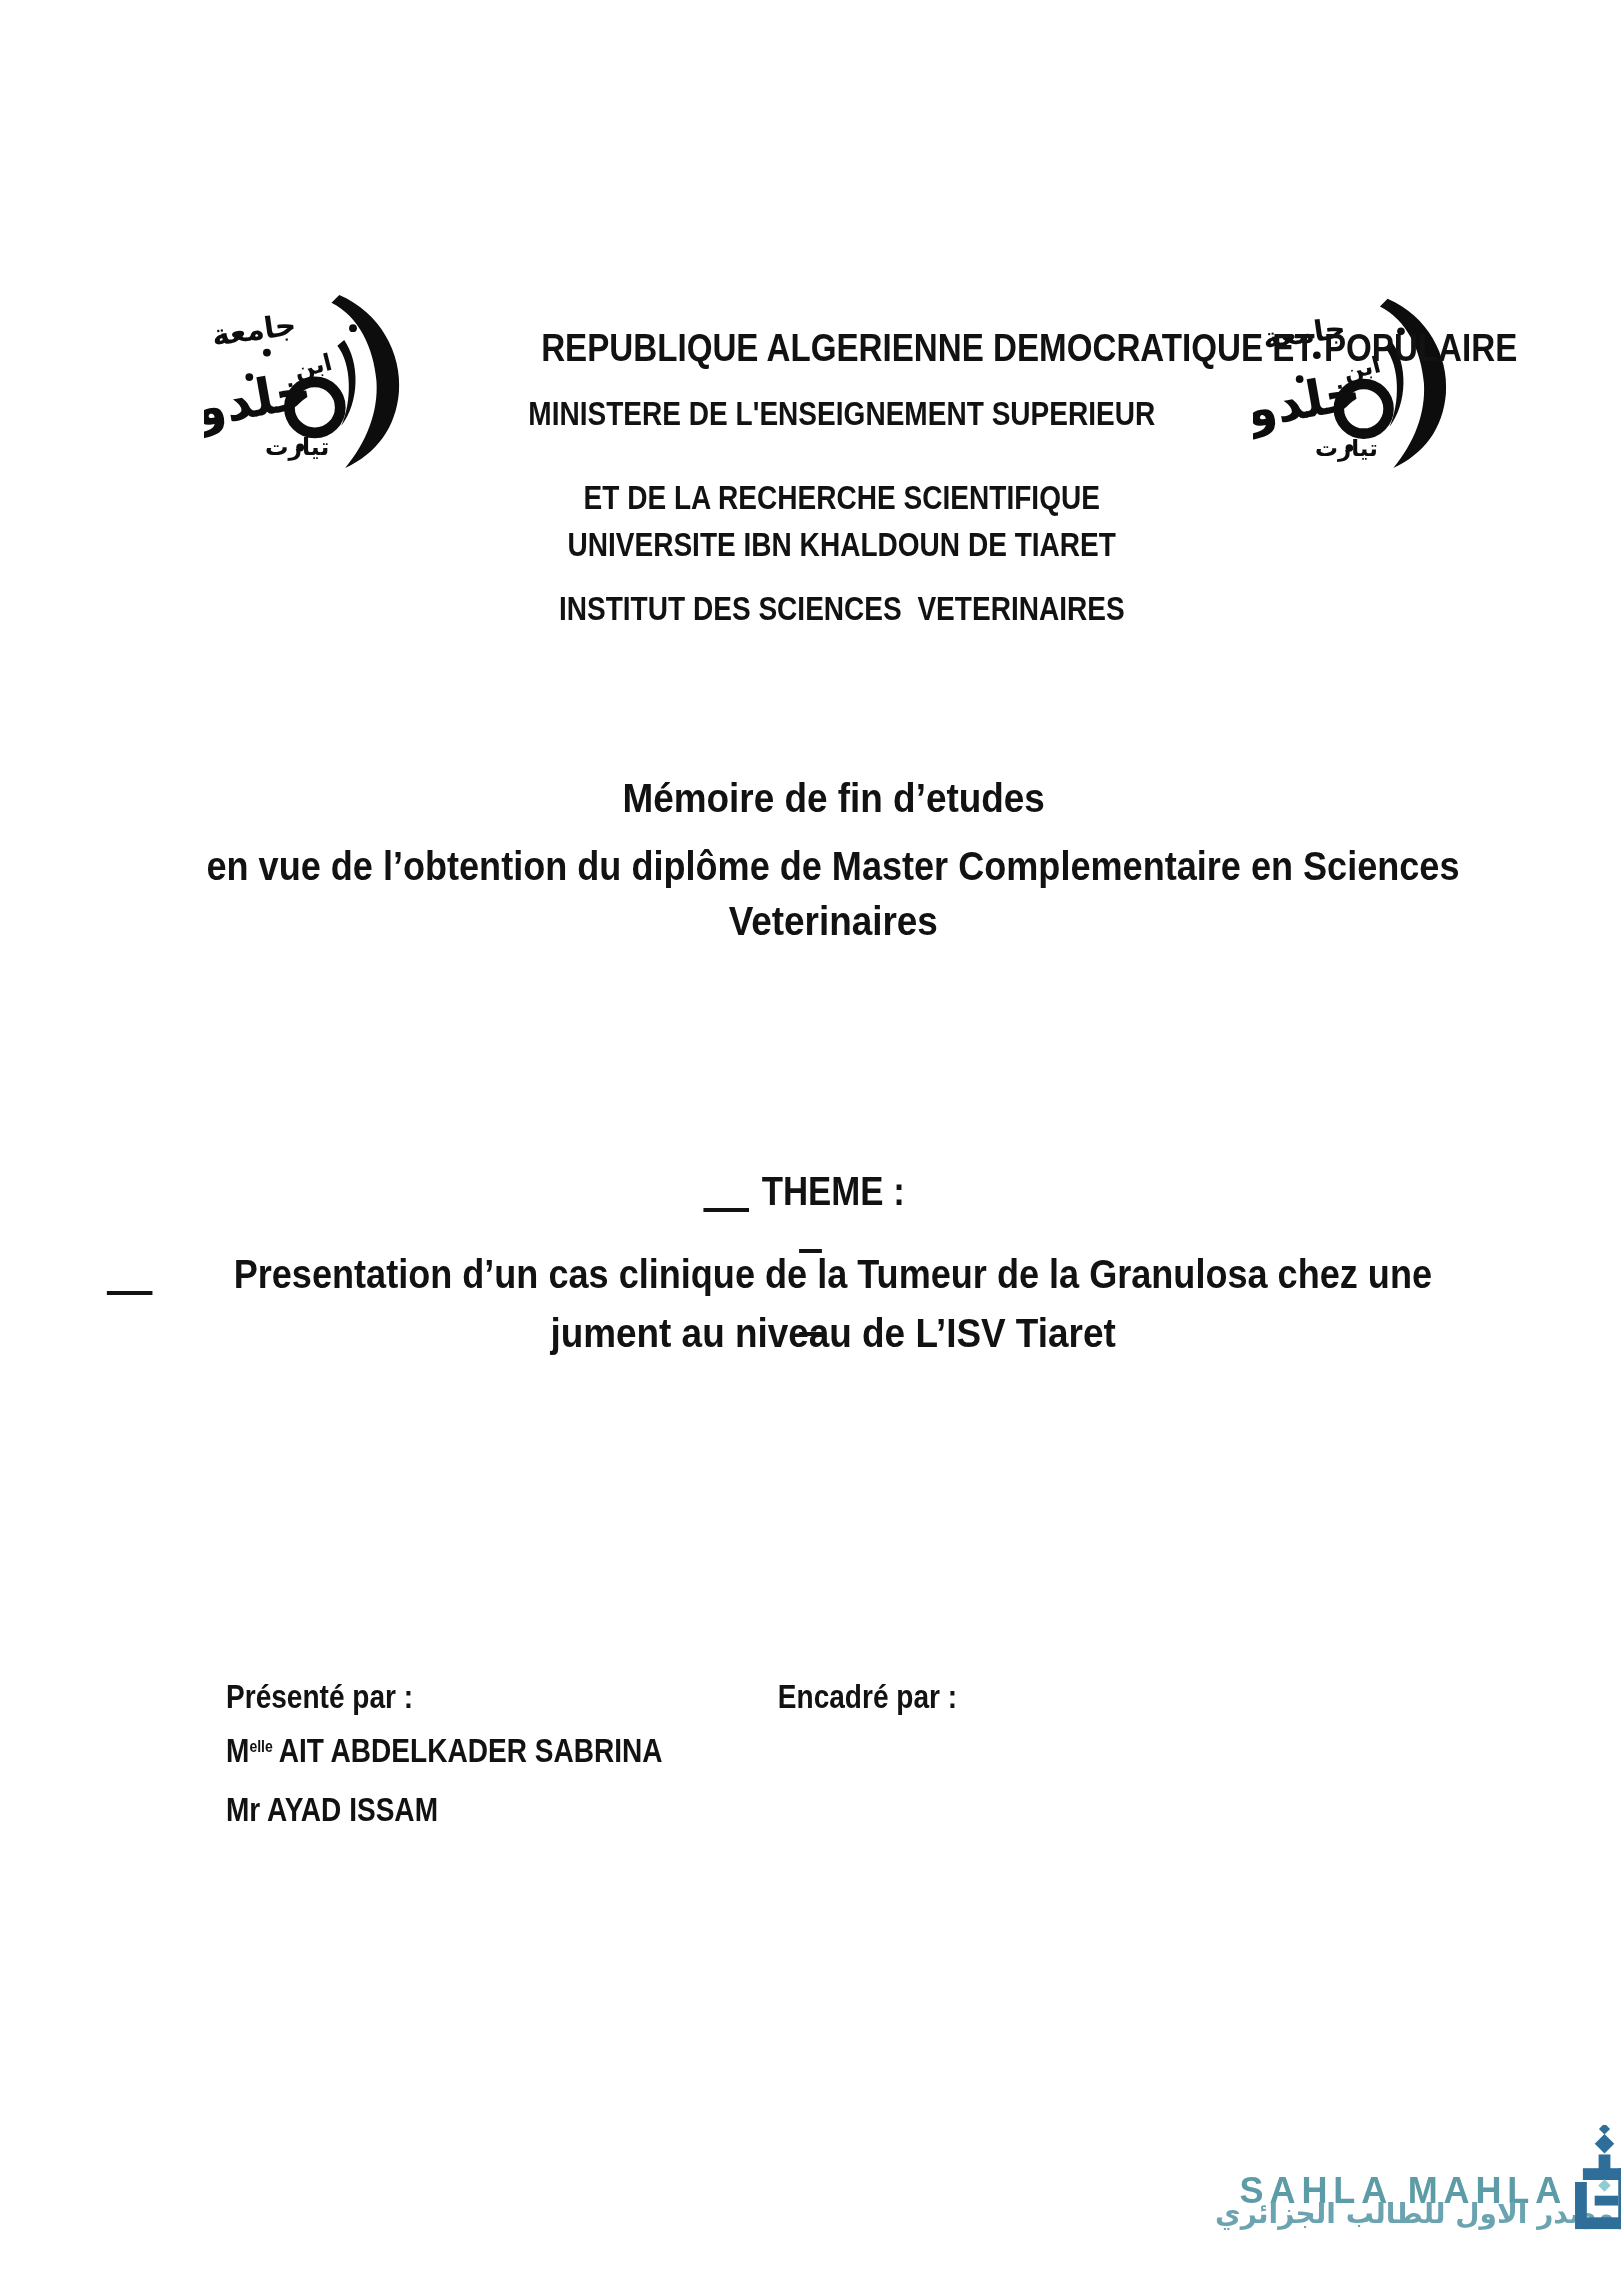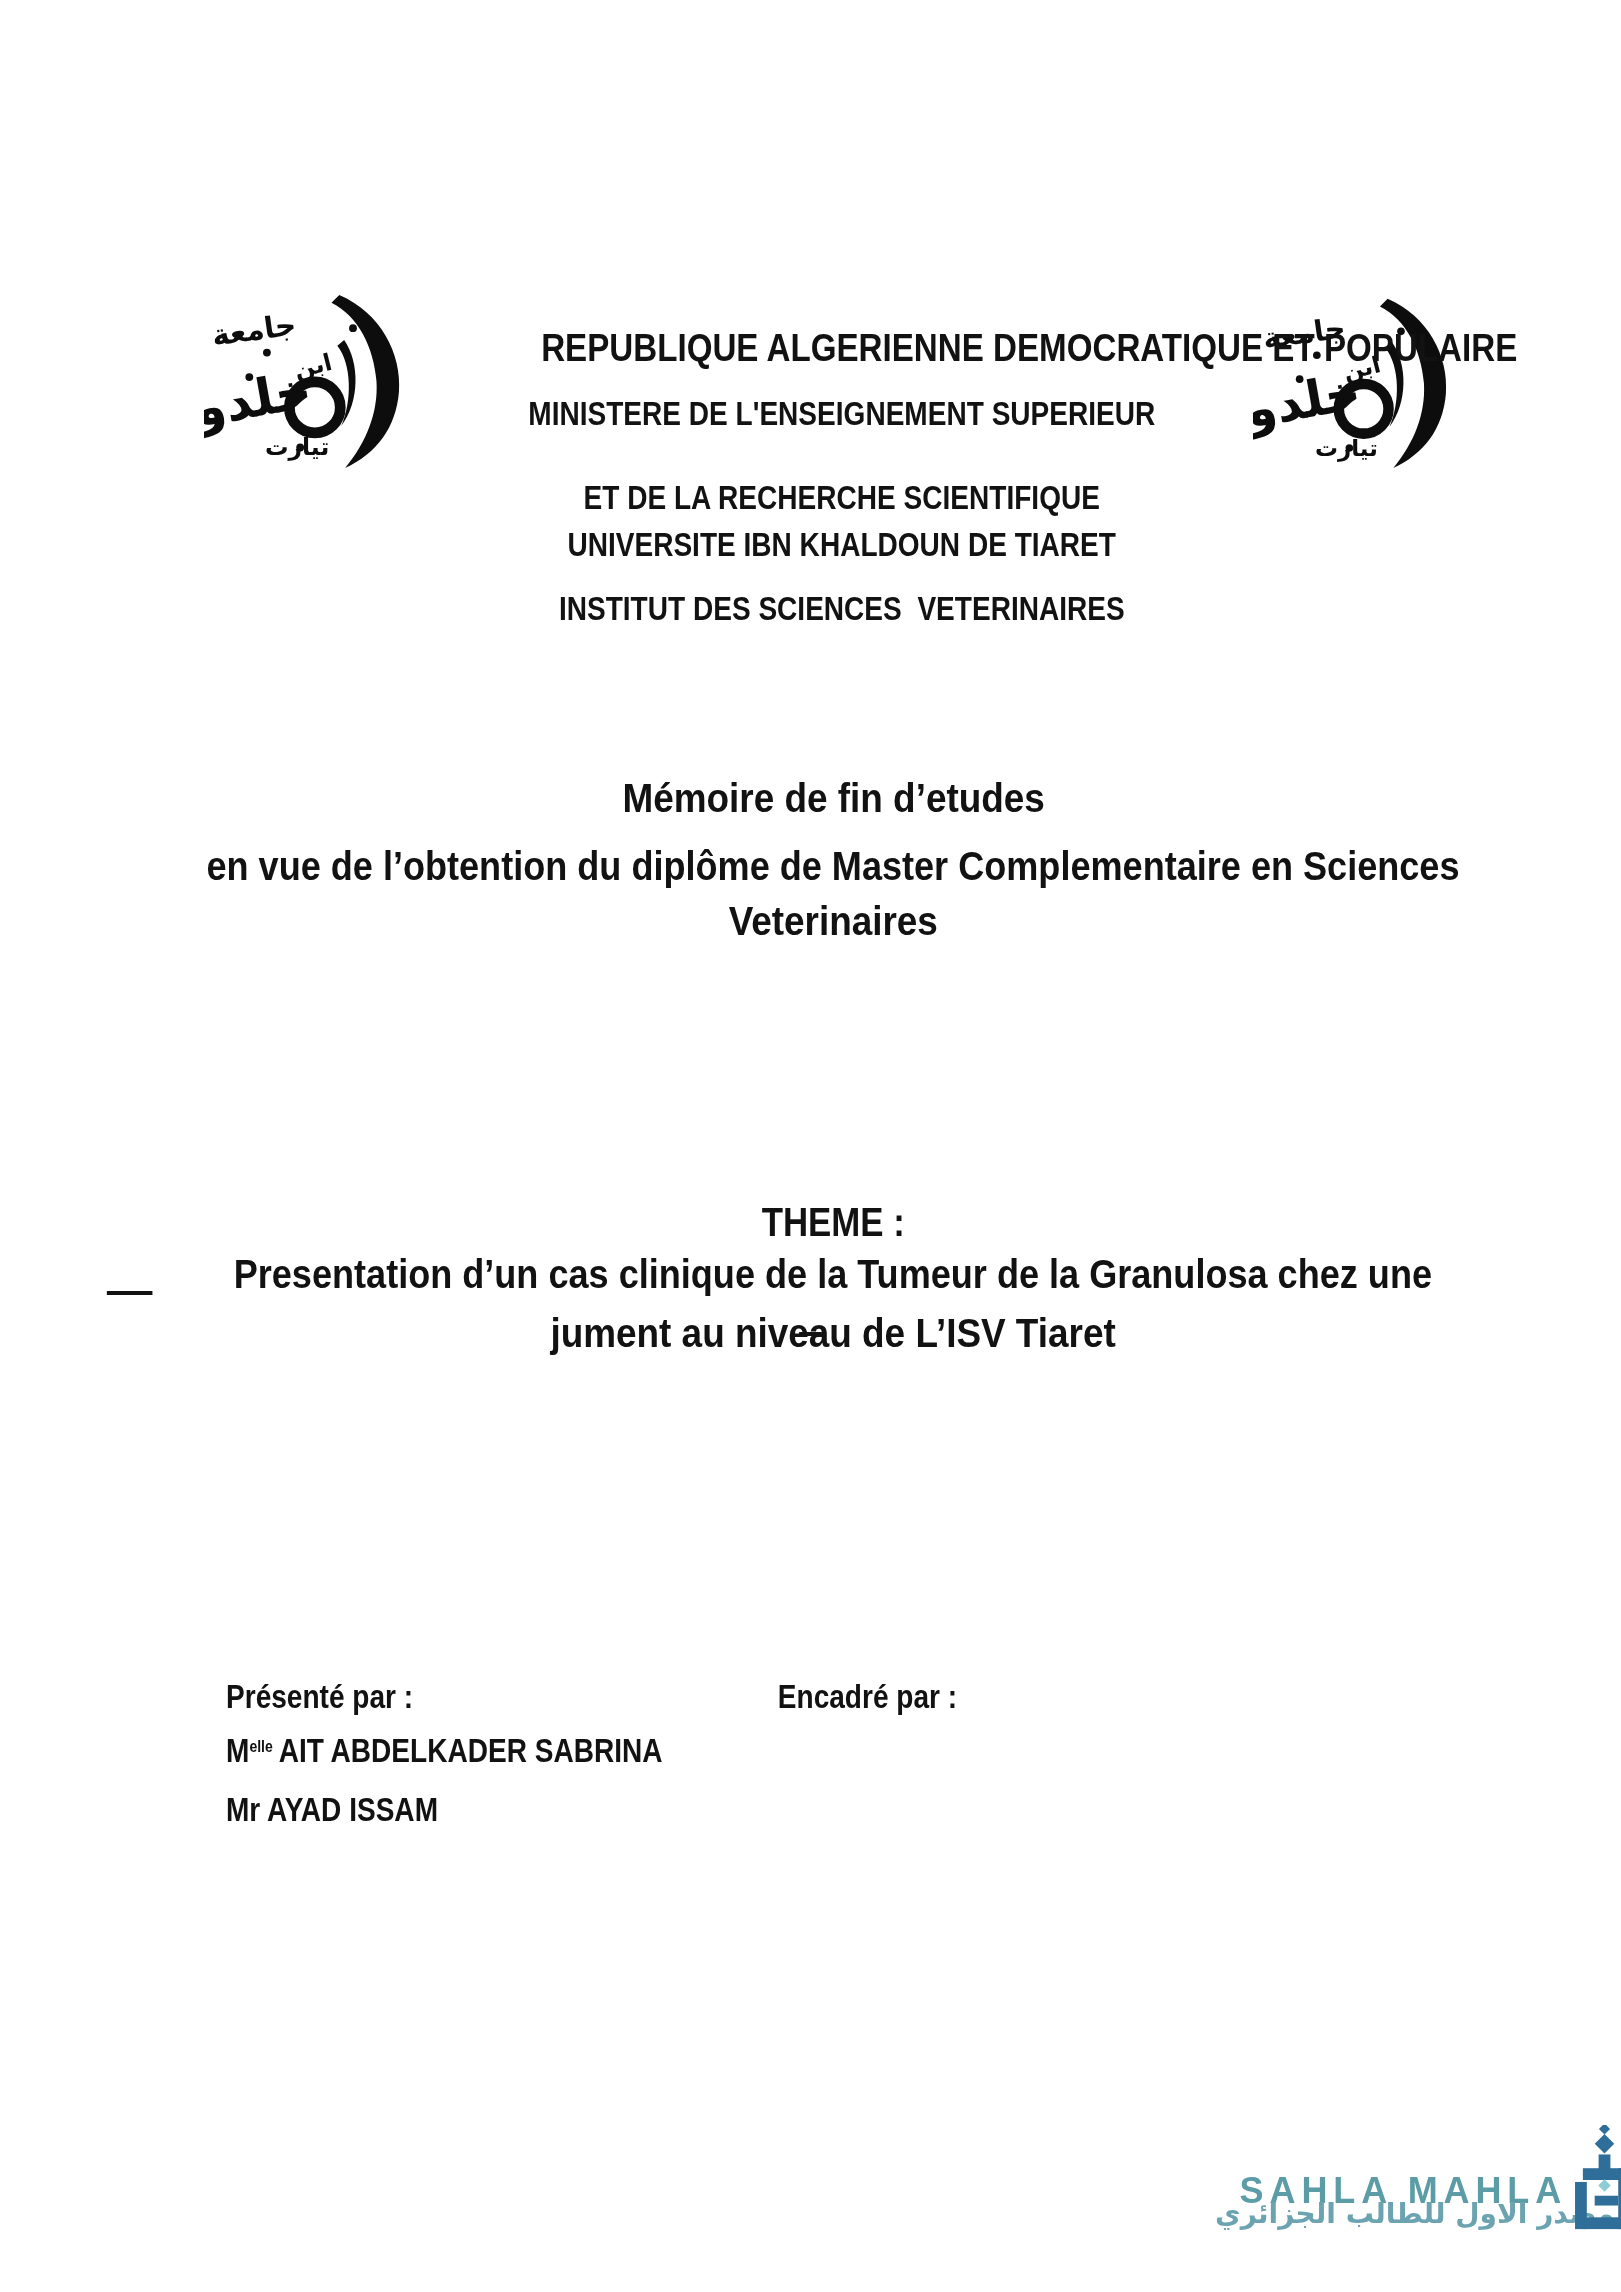--- a/index.html
+++ b/index.html
@@ -95,21 +95,21 @@
   <div class="abs t-center fs-body" style="top:737px;">
     <span class="cond" style="transform:scaleX(0.9);">Mémoire de fin d’etudes</span>
   </div>
   <div class="abs t-center fs-body" style="top:805px;">
     <span class="cond" style="transform:scaleX(0.88);">en vue de l’obtention du diplôme de Master Complementaire en Sciences</span>
   </div>
   <div class="abs t-center fs-body" style="top:860px;">
     <span class="cond" style="transform:scaleX(0.9);">Veterinaires</span>
   </div>
 
-  <div class="abs t-center fs-body" style="top:1161px;">
+  <div class="abs t-center fs-body" style="top:1130px;text-decoration:underline;">
     <span class="cond">THEME :</span>
   </div>
   <div class="abs t-center fs-body" style="top:1213px;text-decoration:underline;">
     <span class="cond" style="transform:scaleX(0.88);">Presentation d’un cas clinique de la Tumeur de la Granulosa chez une</span>
   </div>
   <div class="abs t-center fs-body" style="top:1272px;">
     <span class="cond" style="transform:scaleX(0.9);">jument au niveau de L’ISV Tiaret</span>
   </div>
 
   <div class="abs fs-credit" style="left:189px; top:1647px;">

